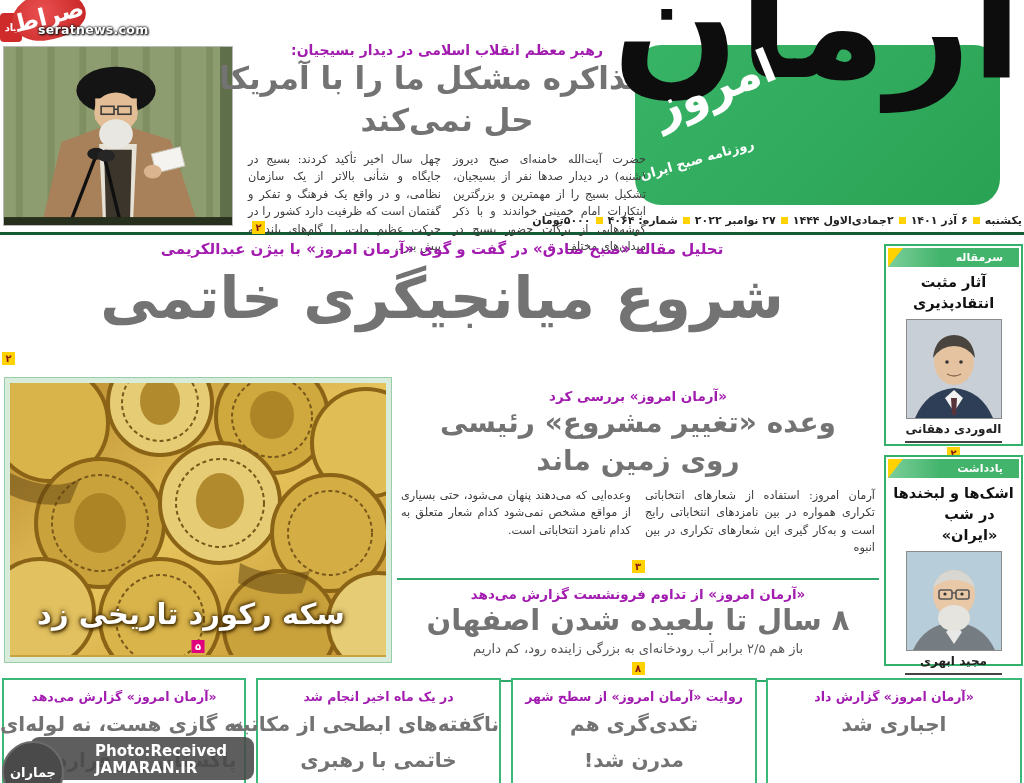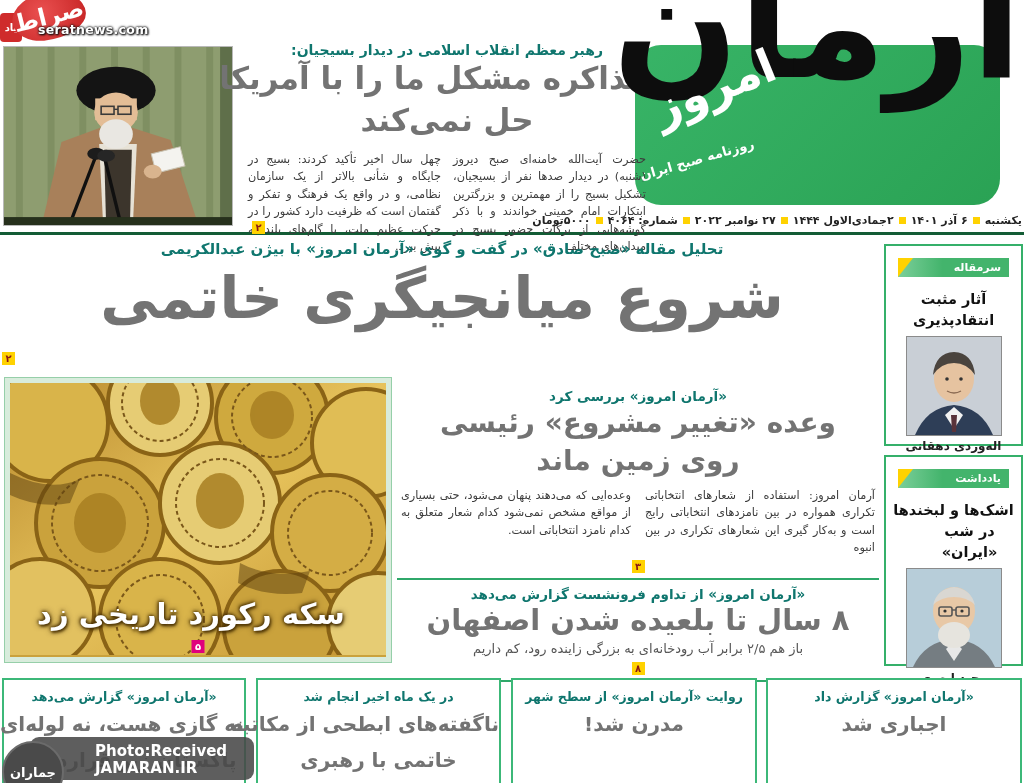--- a/index.html
+++ b/index.html
@@ -18,21 +18,21 @@
   #masthead-tagline{position:absolute;left:8px;top:152px;font-size:13px;font-weight:bold;color:#fff;
     transform:rotate(-16deg);z-index:4;white-space:nowrap;}
   #dateline{position:absolute;left:0;top:214px;width:392px;display:flex;flex-direction:row;
     justify-content:flex-start;align-items:center;gap:5px;font-size:11px;font-weight:bold;color:#222;
     white-space:nowrap;}
   .sq{width:7px;height:7px;background:#ffd200;display:inline-block;flex:0 0 auto;}
 
   #main-divider{left:0;top:232px;width:1024px;height:3px;background:#135c35;}
 
   
-  .kicker{color:#0f766e;font-weight:bold;text-align:center;}
+  .kicker{color:#a21caf;font-weight:bold;text-align:center;}
   .headline{color:#737373;font-weight:bold;text-align:center;white-space:nowrap;}
   .bodytext{color:#3c3c3c;text-align:justify;font-size:11.3px;line-height:1.55;}
   .badge{width:13px;height:13px;background:#ffd200;color:#8a1717;font-size:10px;font-weight:bold;
     display:flex;align-items:center;justify-content:center;}
 
   
   #top-story{left:248px;top:40px;width:398px;height:190px;}
   #top-story .kicker{font-size:14px;margin-top:2px;}
   #top-story .hline{font-size:31px;line-height:1.35;}
   #top-story-body{display:flex;gap:12px;margin-top:9px;}
@@ -65,23 +65,23 @@
   .center-badge{margin:3px auto 0 auto;}
   #story-isfahan .kicker{font-size:13.5px;margin-top:6px;}
   #story-isfahan .hline{font-size:29px;line-height:1.3;}
   .subline{font-size:13px;color:#555;text-align:center;line-height:1.55;white-space:nowrap;}
 
   
   .side-card{position:absolute;left:884px;width:139px;border:2px solid #35b06a;background:#fff;
     box-sizing:border-box;}
   #side-card-editorial{top:244px;height:202px;}
   #side-card-note{top:455px;height:211px;}
-  .side-header{position:relative;height:19px;margin:12px;background:linear-gradient(90deg,#7ccf9a,#43b46c 40%);
+  .side-header{position:relative;height:19px;margin:2px;background:linear-gradient(90deg,#7ccf9a,#43b46c 40%);
     color:#fff;font-size:11px;font-weight:bold;display:flex;align-items:center;justify-content:flex-start;
-    padding-right:8px;box-sizing:border-box;}
+    padding-right:16px;box-sizing:border-box;}
   .fold{position:absolute;left:0;top:0;width:15px;height:19px;background:#ffd200;
     clip-path:polygon(0 0,100% 0,0 100%);}
   .side-title{font-size:14.5px;font-weight:bold;text-align:center;line-height:1.45;margin-top:5px;color:#111;}
   .side-photo{display:block;margin:5px auto 0 auto;width:94px;height:98px;border:1px solid #8b8b8b;}
   .side-author{font-size:12px;font-weight:bold;text-align:center;margin-top:3px;color:#222;}
   .side-hr{width:72%;border-top:2px solid #444;margin:5px auto 4px auto;}
   .side-badge{margin:0 auto;}
 
   
   .bottom-box{position:absolute;top:678px;height:140px;border:2px solid #3cb878;box-sizing:border-box;
@@ -312,20 +312,21 @@
     <div class="headline hline">نه گازی هست، نه لوله‌ای</div>
     <div class="headline hline">پاکستان زیر قرارداد زد</div>
   </div>
   <div id="bbox-1" class="bottom-box">
     <div class="kicker">در یک ماه اخیر انجام شد</div>
     <div class="headline hline">ناگفته‌های ابطحی از مکاتبه</div>
     <div class="headline hline">خاتمی با رهبری</div>
   </div>
   <div id="bbox-2" class="bottom-box">
     <div class="kicker">روایت «آرمان امروز» از سطح شهر</div>
+    <div class="headline hline">تکدی‌گری هم</div>
     <div class="headline hline">مدرن شد!</div>
   </div>
   <div id="bbox-3" class="bottom-box">
     <div class="kicker">«آرمان امروز» گزارش داد</div>
     <div class="headline hline">اجباری شد</div>
   </div>
 
   <div id="serat-watermark" class="abs">
     <div id="serat-tab">یاد</div>
     <div id="serat-blob">

